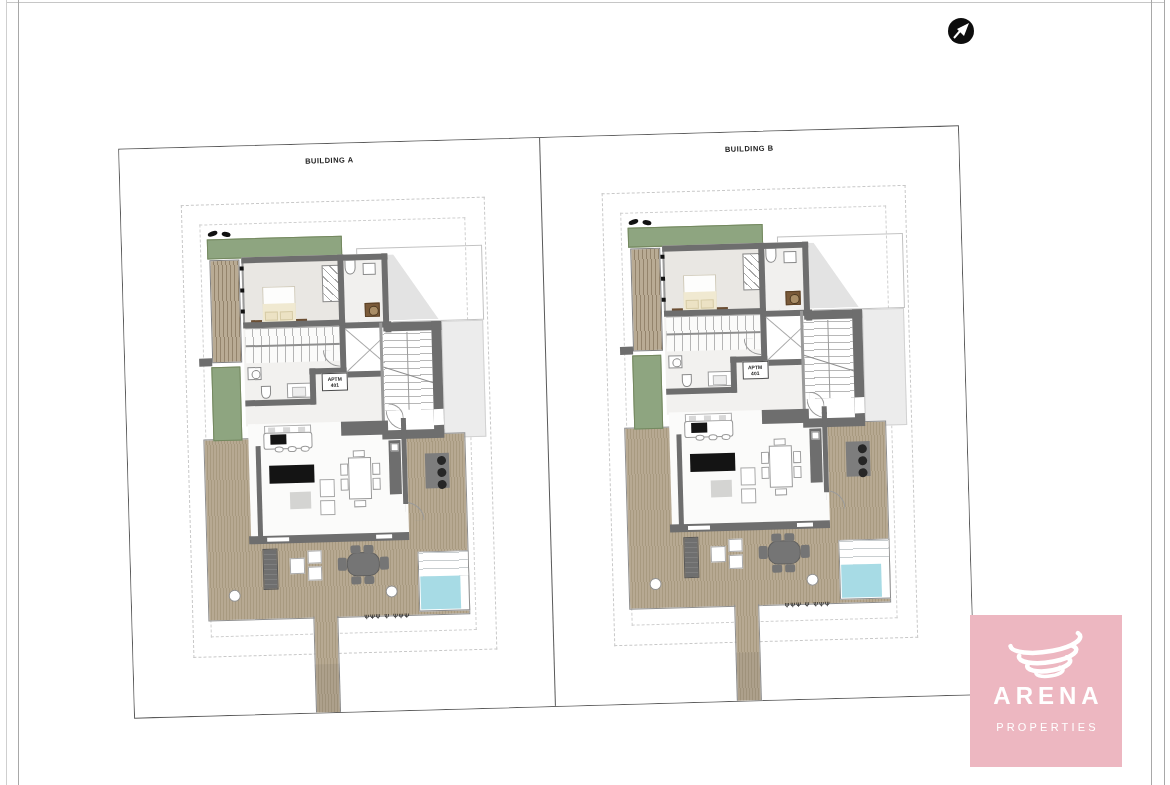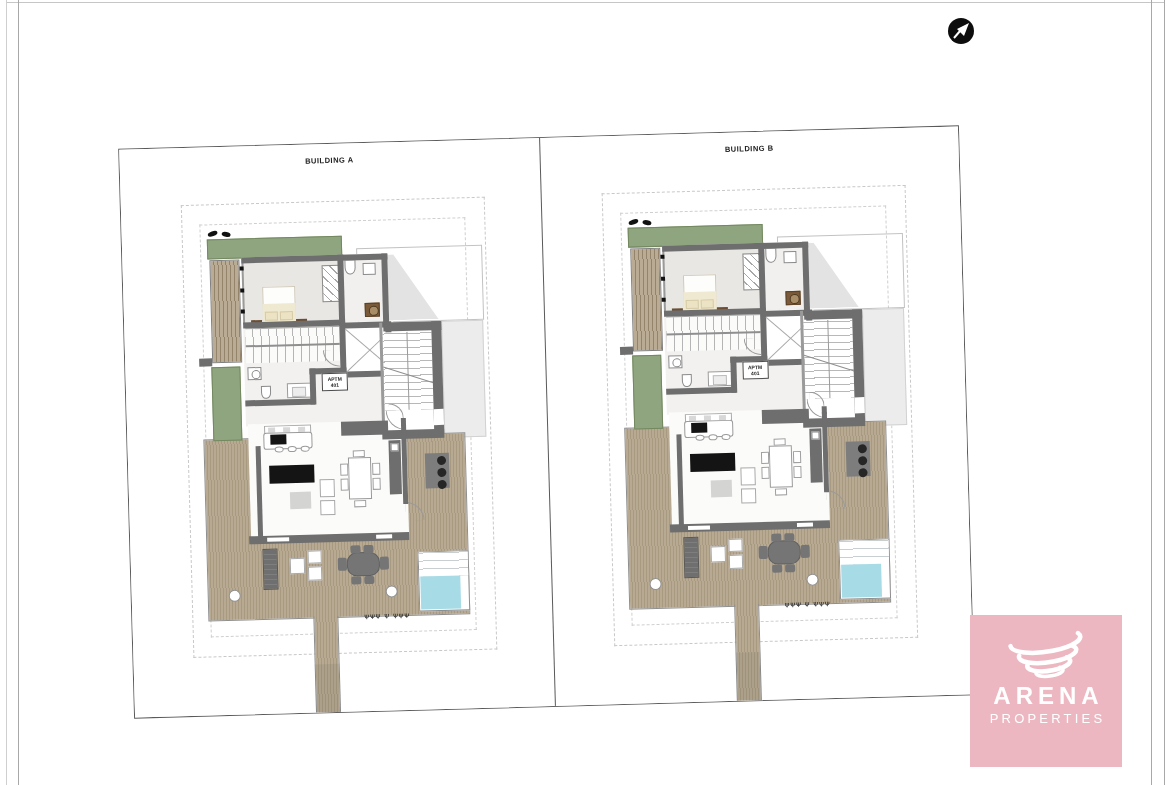--- a/index.html
+++ b/index.html
@@ -14,21 +14,21 @@
   .pg-line-v.l2{left:18px;}
   .pg-line-v.r1{left:1151px;}
   .pg-line-v.r2{left:1164px;}
   .pg-line-h{position:absolute;left:6px;top:2px;width:1158px;height:1px;background:#c6c6c6;}
   .corner-logo{position:absolute;left:947px;top:17px;width:28px;height:28px;}
   
   .brand{position:absolute;left:970px;top:615px;width:152px;height:152px;background:var(--brand_bg);
          display:flex;flex-direction:column;align-items:center;}
   .brand svg{margin-top:10px;}
   .brand-name{color:var(--brand_text);font-weight:bold;font-size:24px;letter-spacing:5px;text-indent:5px;line-height:26px;margin-top:2px;}
-  .brand-tag{color:var(--brand_text);font-size:13px;letter-spacing:3.2px;text-indent:3px;margin-top:2px;}
+  .brand-tag{color:var(--brand_text);font-size:11px;letter-spacing:3.2px;text-indent:3px;margin-top:12px;}
   
   .sheets{position:absolute;left:126px;top:137px;width:841px;height:570px;
           border:1.5px solid var(--sheet-border);background:#fff;display:flex;
           transform:rotate(-1.6deg);box-sizing:border-box;}
   .sheet{position:relative;width:50%;height:100%;background:#fff;}
   .sheet.b{border-left:1.5px solid var(--sheet-border);box-sizing:border-box;}
   .bldg-label{position:absolute;top:12px;left:0;width:100%;text-align:center;
               font-size:7.5px;font-weight:bold;letter-spacing:.5px;color:#222;}
   .dash-outer{position:absolute;left:60px;top:57px;width:302px;height:451px;border:1px dashed #c8c8c8;}
   .dash-inner{position:absolute;left:78px;top:77px;width:264px;height:411px;border:1px dashed #cfcfcf;}

